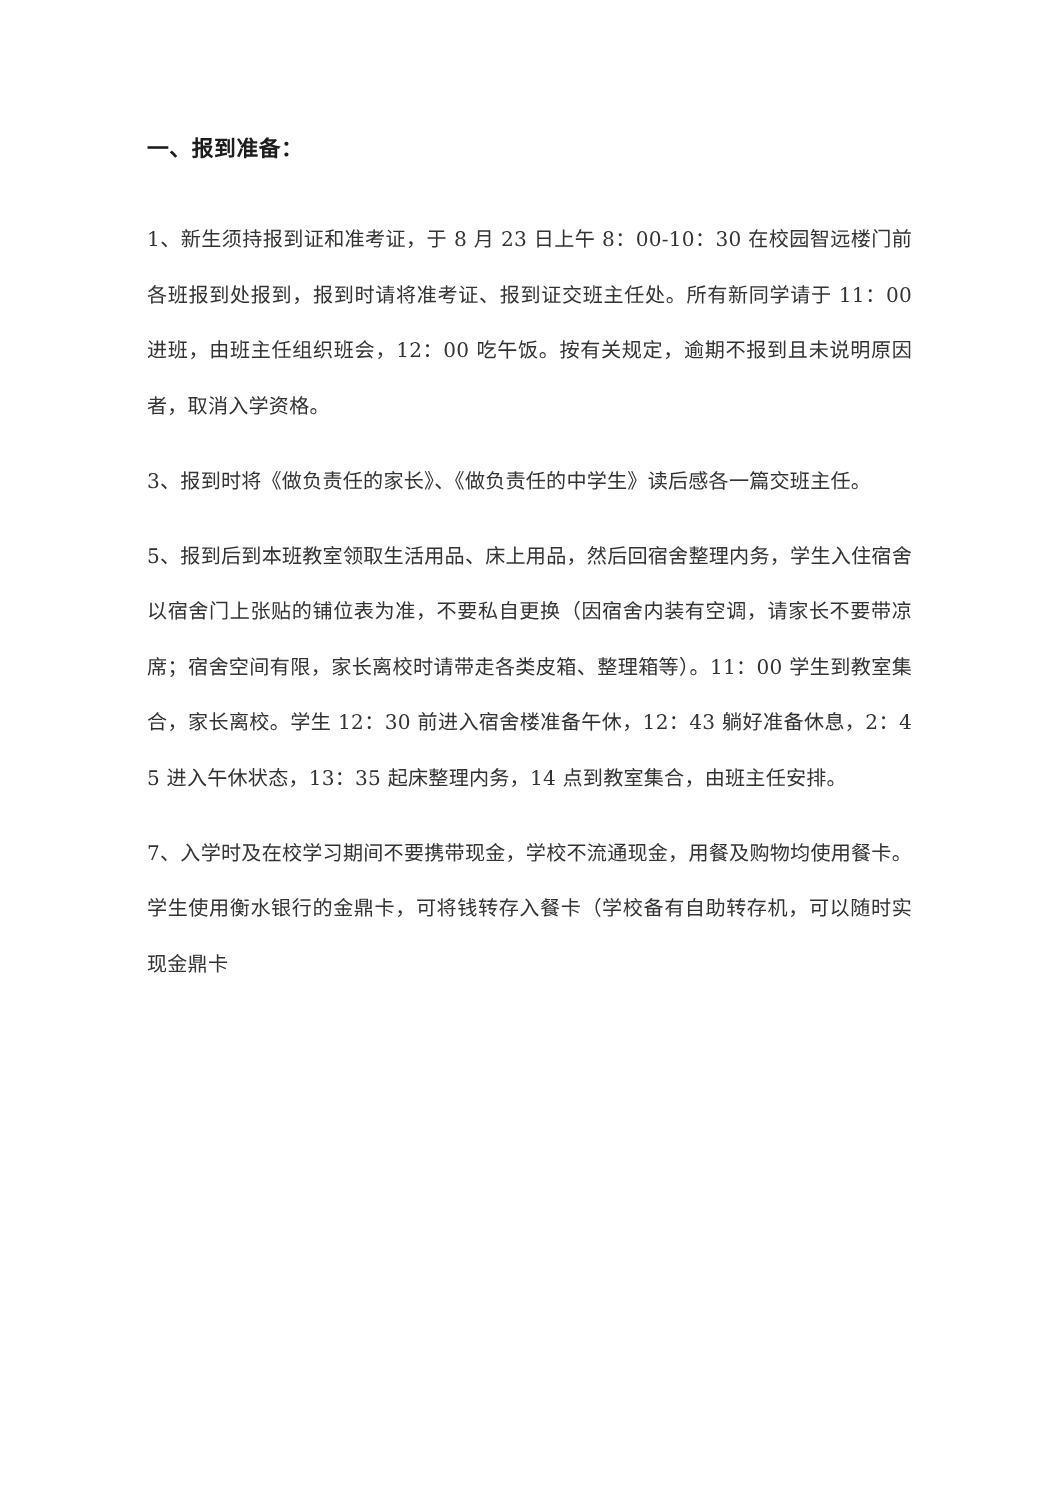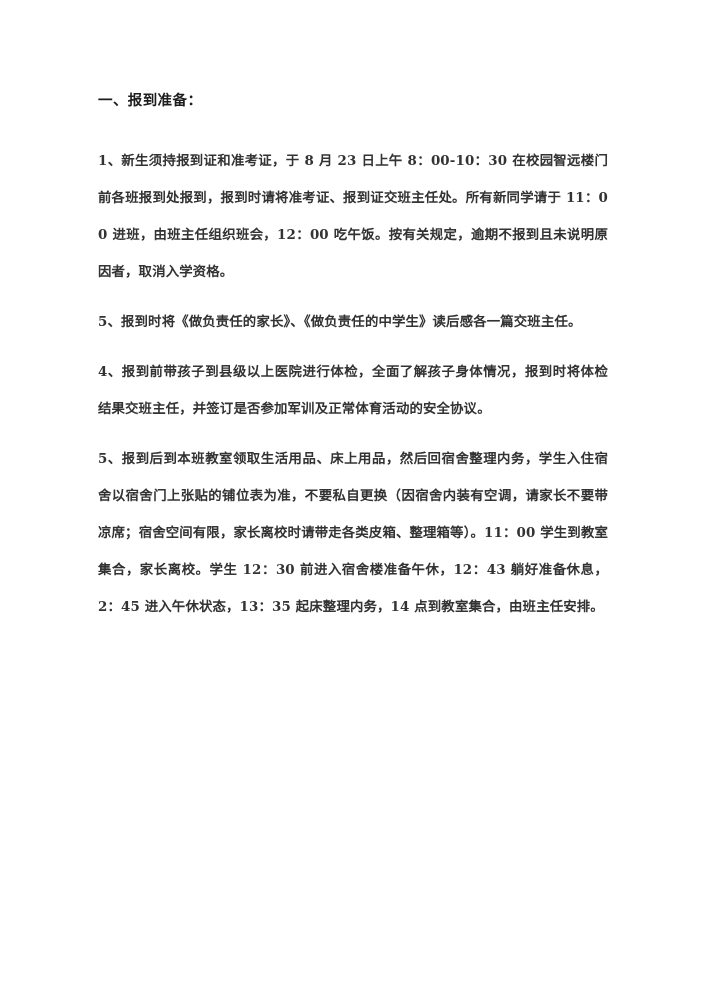--- a/index.html
+++ b/index.html
@@ -41,39 +41,38 @@
   }
   .para {
     font-size: 13.4px;
     line-height: 37px;
     color: #333333;
     margin: 0 0 13px 0;
     text-align: justify;
     text-justify: inter-ideograph;
     letter-spacing: 0.15px;
     word-break: break-all;
-    font-weight: bold;
   }
   .para:last-child {
     margin-bottom: 0;
   }
 </style>
 </head>
 <body>
 
 <div class="page">
   <div class="doc-body">
 
     <h1 class="heading">一、报到准备：</h1>
 
     <p class="para">1、新生须持报到证和准考证，于 8 月 23 日上午 8：00-10：30 在校园智远楼门前各班报到处报到，报到时请将准考证、报到证交班主任处。所有新同学请于 11：00 进班，由班主任组织班会，12：00 吃午饭。按有关规定，逾期不报到且未说明原因者，取消入学资格。</p>
 
 
-    <p class="para">5、报到时将《做负责任的家长》、《做负责任的中学生》读后感各一篇交班主任。</p>
+    <p class="para">3、报到时将《做负责任的家长》、《做负责任的中学生》读后感各一篇交班主任。</p>
 
-    <p class="para">4、报到前带孩子到县级以上医院进行体检，全面了解孩子身体情况，报到时将体检结果交班主任，并签订是否参加军训及正常体育活动的安全协议。</p>
 
     <p class="para">5、报到后到本班教室领取生活用品、床上用品，然后回宿舍整理内务，学生入住宿舍以宿舍门上张贴的铺位表为准，不要私自更换（因宿舍内装有空调，请家长不要带凉席；宿舍空间有限，家长离校时请带走各类皮箱、整理箱等）。11：00 学生到教室集合，家长离校。学生 12：30 前进入宿舍楼准备午休，12：43 躺好准备休息，2：45 进入午休状态，13：35 起床整理内务，14 点到教室集合，由班主任安排。</p>
 
 
+    <p class="para">7、入学时及在校学习期间不要携带现金，学校不流通现金，用餐及购物均使用餐卡。学生使用衡水银行的金鼎卡，可将钱转存入餐卡（学校备有自助转存机，可以随时实现金鼎卡</p>
 
   </div>
 </div>
 
 </body></html>

